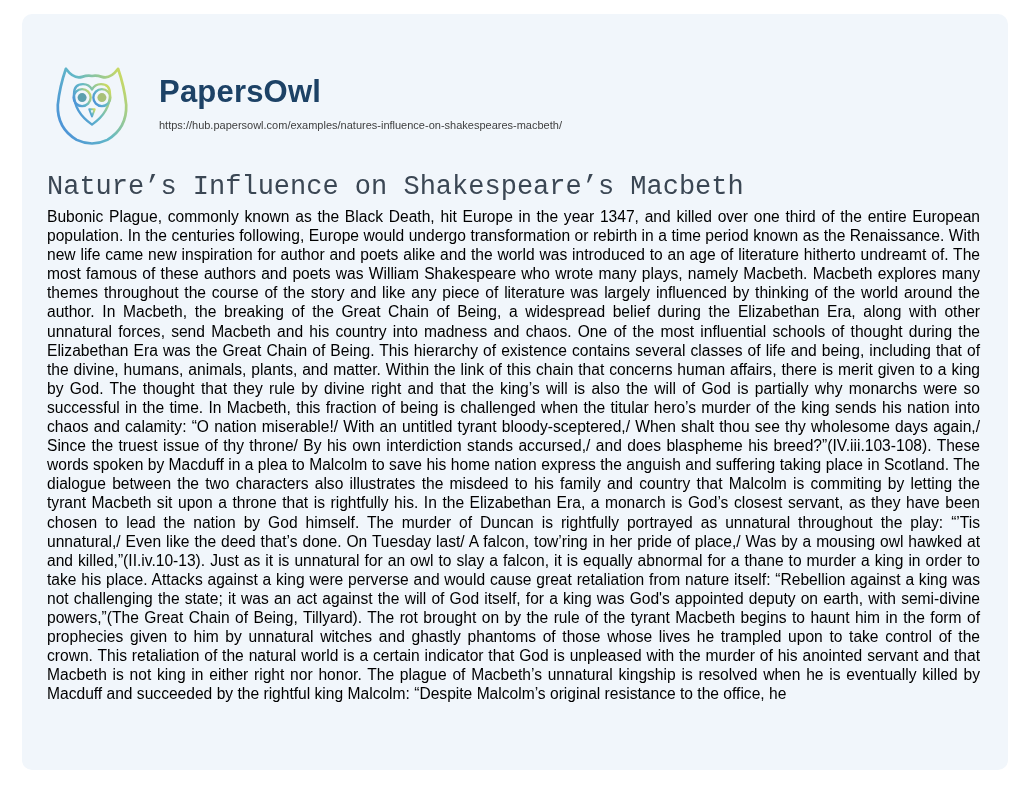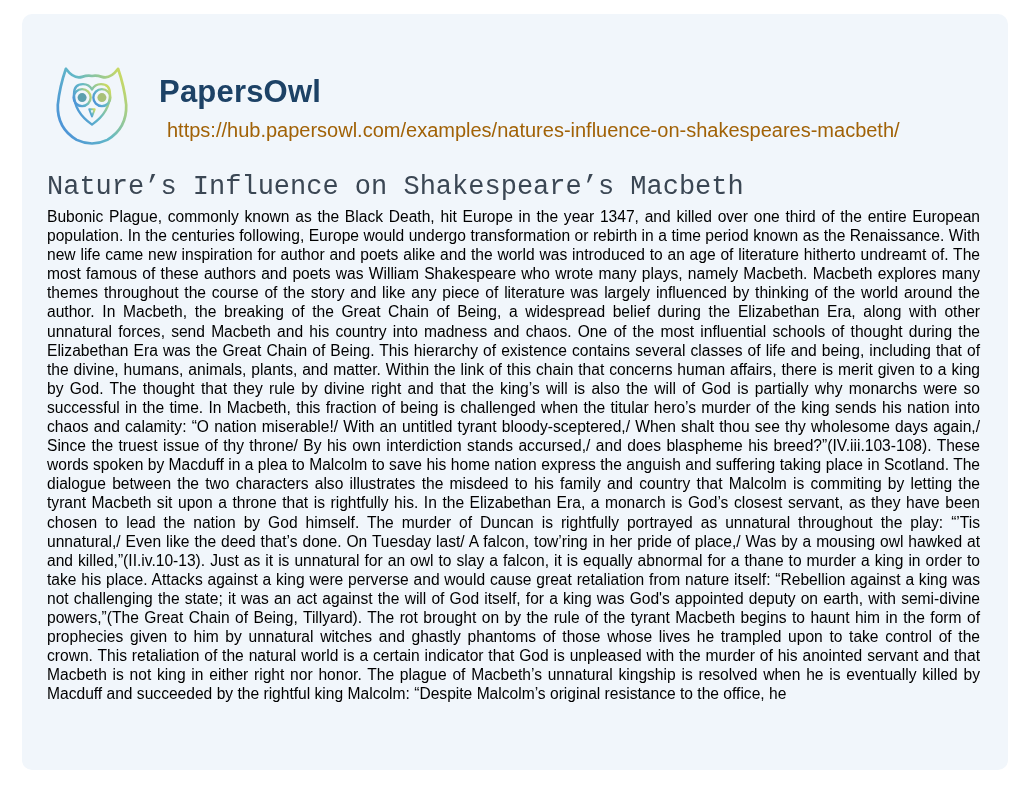--- a/index.html
+++ b/index.html
@@ -32,25 +32,24 @@
   .brand-title {
     font-family: "Liberation Sans", sans-serif;
     font-size: 31px;
     font-weight: 700;
     letter-spacing: 0.2px;
     color: #1d4266;
   }
   .source-url {
     display: block;
     margin-top: 9px;
-    font-size: 20px;
-    color: #a16207;
+    font-size: 11px;
+    color: #404040;
     text-decoration: none;
     font-family: "Liberation Sans", sans-serif;
-    margin-left: 8px;
   }
   .article-title {
     position: absolute;
     left: 25px; top: 158px;
     width: 920px;
     font-family: Liberation Mono, monospace;
     font-weight: 400;
     font-size: 27px;
     color: #3b4754;
   }

